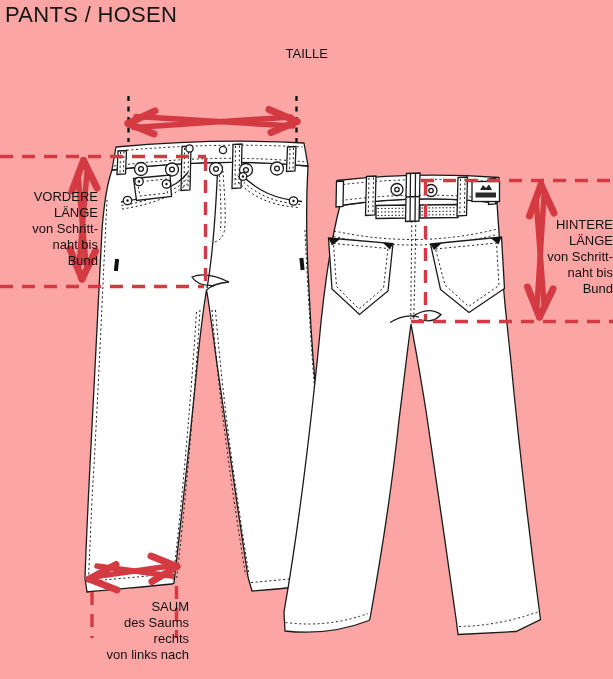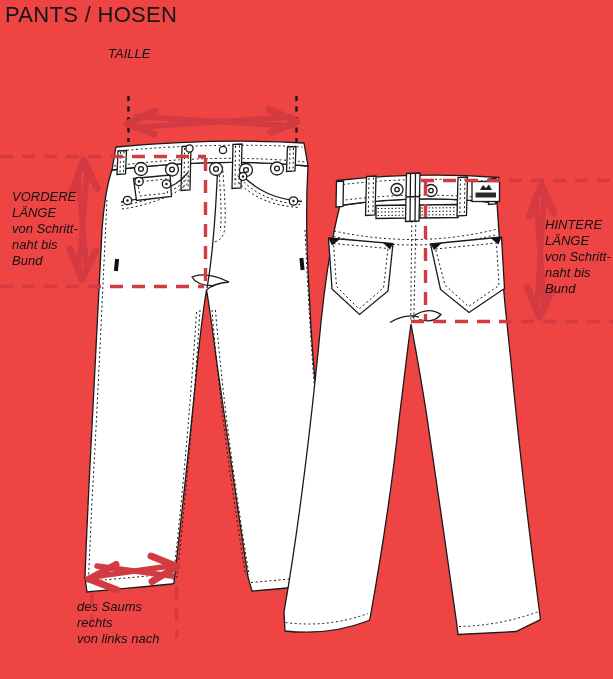--- a/index.html
+++ b/index.html
@@ -1,21 +1,21 @@
 <!DOCTYPE html>
 <html><head>
 <meta charset="utf-8">
 <style>
   html,body{margin:0;padding:0;background:#fff;}
-  .canvas{position:relative;width:613px;height:679px;background:#ef4444;overflow:hidden;
+  .canvas{position:relative;width:613px;height:679px;background:#fca5a5;overflow:hidden;
           font-family:"Liberation Sans",sans-serif;}
   .canvas svg{position:absolute;left:0;top:0;}
   .title{position:absolute;left:5px;top:2px;font-size:22px;line-height:26px;color:#151515;
          letter-spacing:.3px;font-weight:500;}
-  .lbl{position:absolute;font-size:13px;line-height:16px;color:#111;text-align:left;font-style:italic;}
+  .lbl{position:absolute;font-size:13px;line-height:16px;color:#111;text-align:right;}
   .lbl div{white-space:nowrap;}
   .lbl-taille{left:108px;top:46px;width:220px;}
   .lbl-vordere{left:12px;top:189px;width:86px;}
   .lbl-hintere{left:545px;top:217px;width:68px;}
   .lbl-saum{left:77px;top:599px;width:112px;}
   
   .ln{fill:none;stroke:#1a1a1a;stroke-width:1.3;}
   .fw{fill:#fff;stroke:#1a1a1a;stroke-width:1.3;}
   .st{fill:none;stroke:#1a1a1a;stroke-width:1;stroke-dasharray:2,2.6;}
   .stf{fill:none;stroke:#1a1a1a;stroke-width:1;stroke-dasharray:1.5,2;}
@@ -256,18 +256,19 @@
 
 <div class="lbl lbl-hintere">
   <div>HINTERE</div>
   <div>LÄNGE</div>
   <div>von Schritt-</div>
   <div>naht bis</div>
   <div>Bund</div>
 </div>
 
 <div class="lbl lbl-saum">
+  <div>SAUM</div>
   <div>des Saums</div>
   <div>rechts</div>
   <div>von links nach</div>
 </div>
 
 </div>
 
 </body></html>

